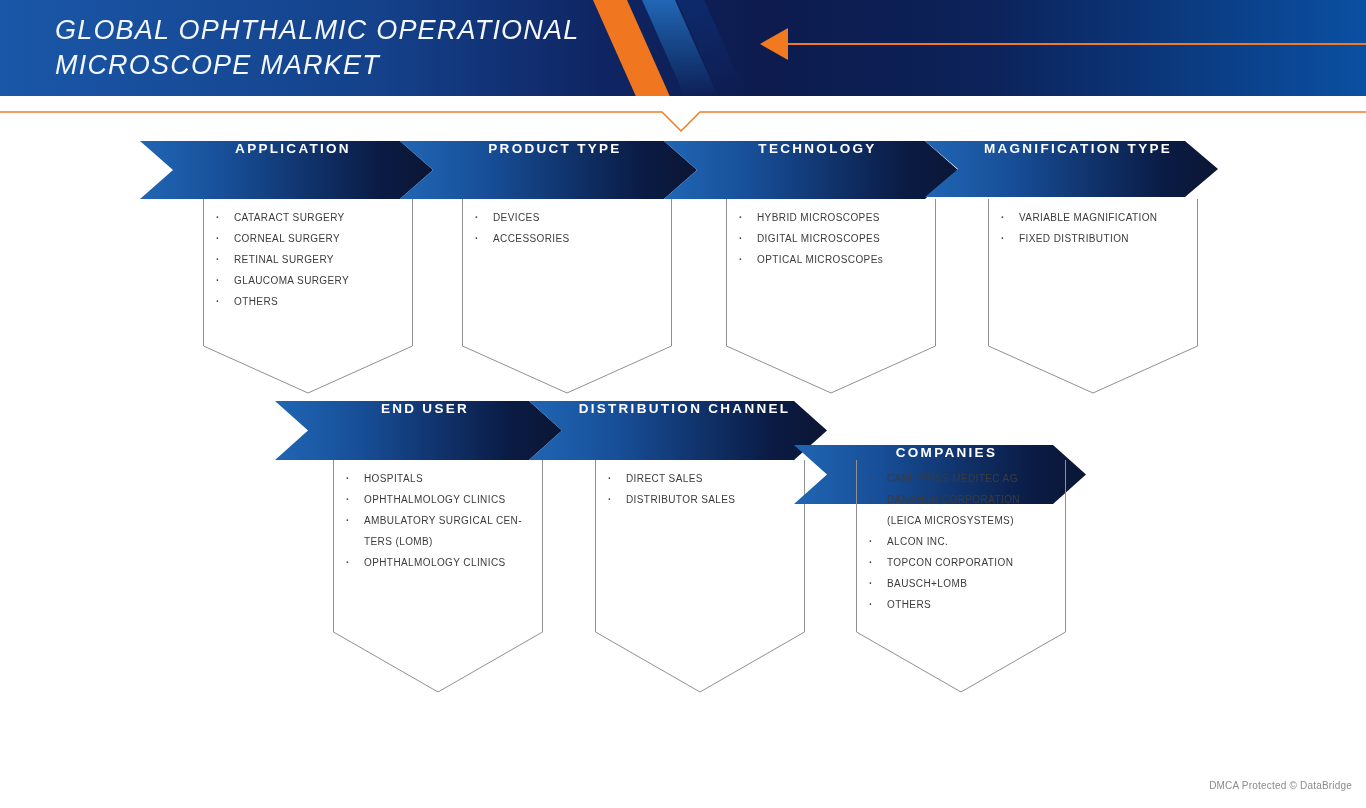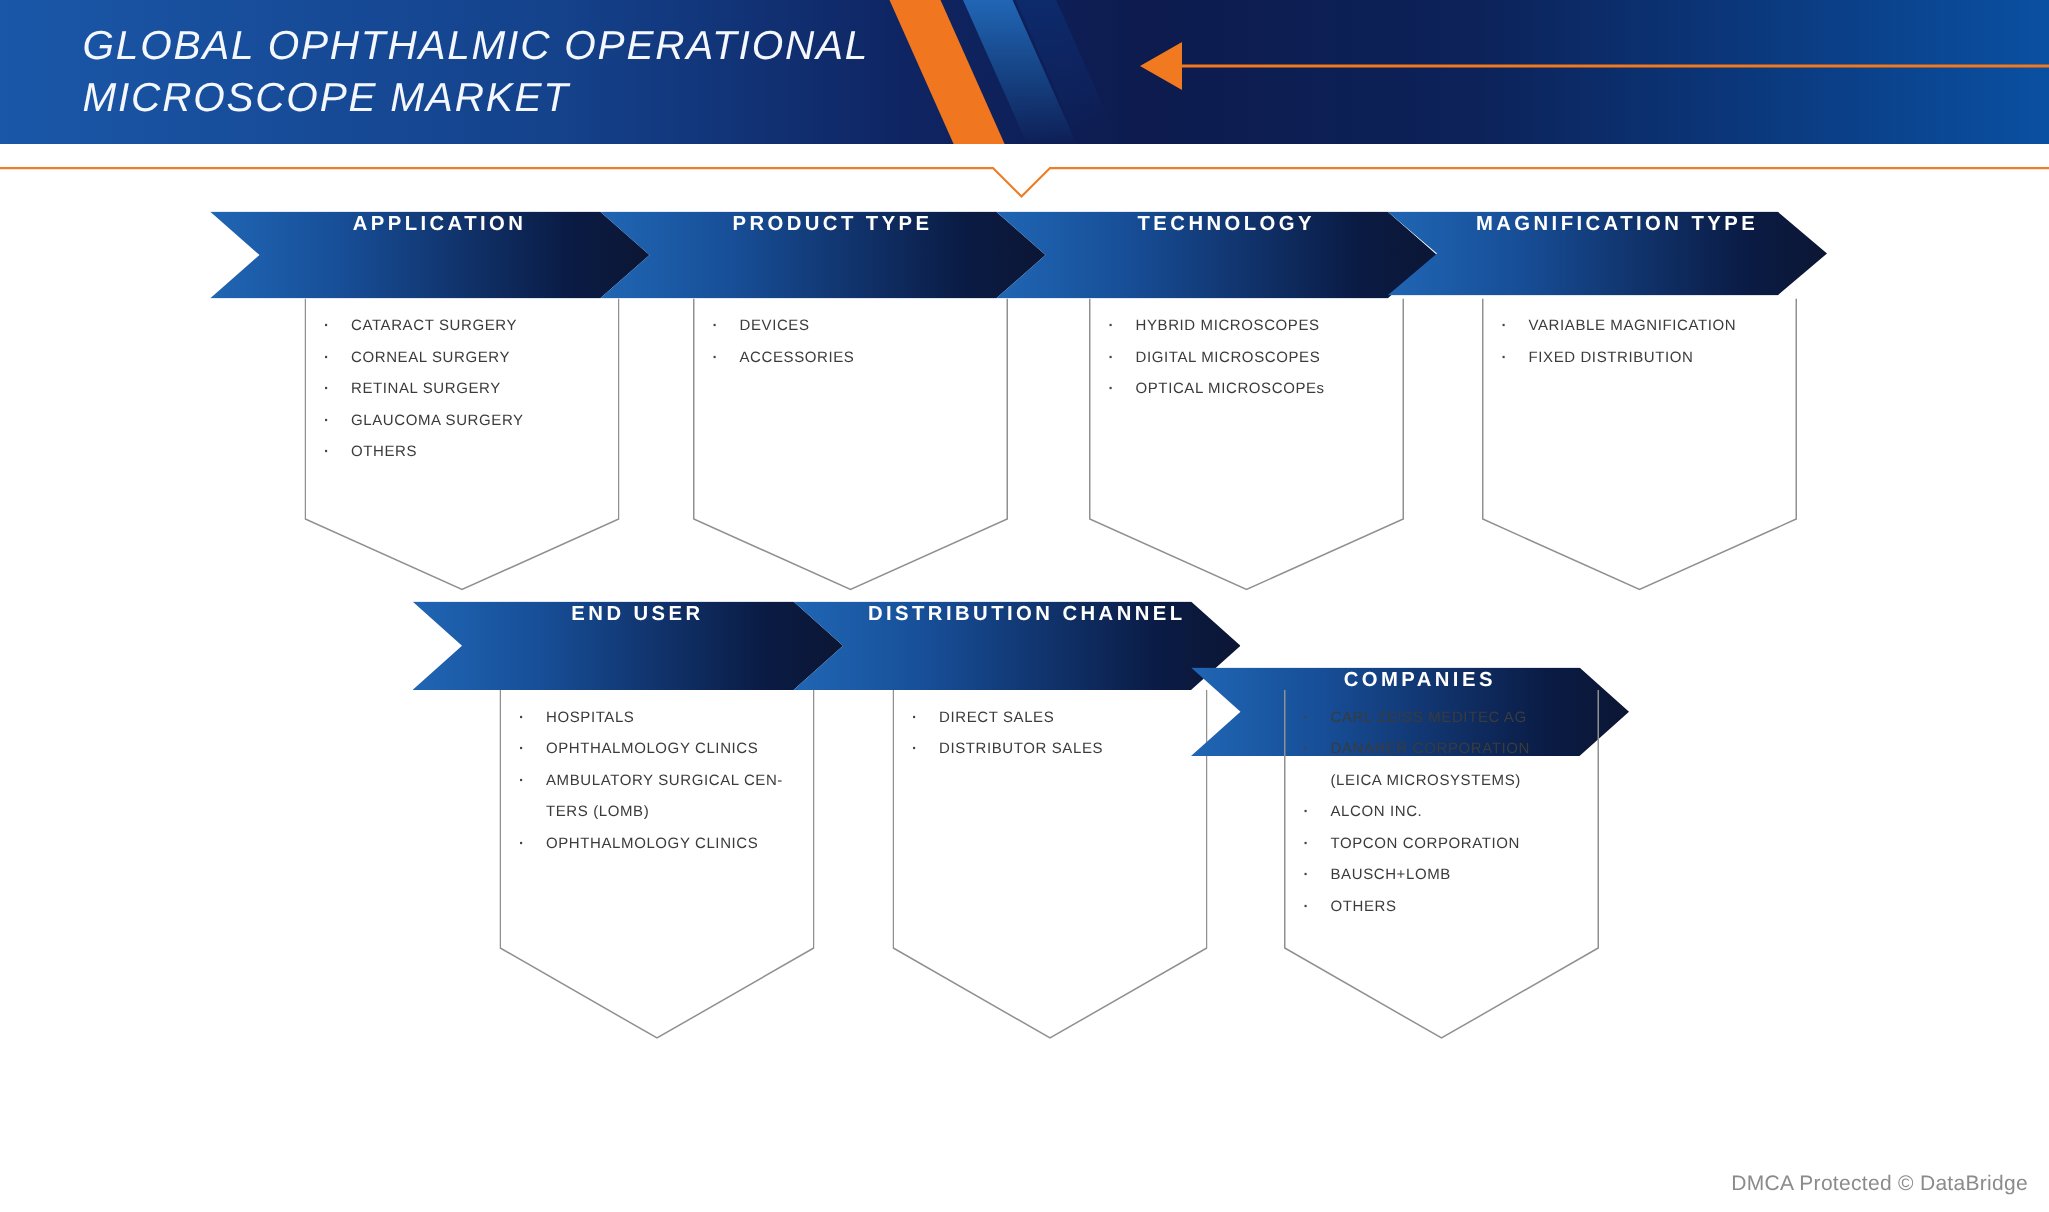--- a/index.html
+++ b/index.html
@@ -37,21 +37,21 @@
   .banner span{
     color:#ffffff;font-weight:700;font-size:13.5px;letter-spacing:2.3px;white-space:nowrap;
   }
   .pennant{position:absolute;}
   .pennant path{fill:none;stroke:#909090;stroke-width:1;}
   .seg-list{position:absolute;}
   .line{display:flex;line-height:21px;font-size:10px;letter-spacing:0.4px;color:#3b3b3b;white-space:nowrap;}
   .b{flex:0 0 30px;box-sizing:border-box;padding-left:12px;color:#444;}
   .b.bullet::before{content:"\00B7";font-weight:700;}
   
-  #watermark{position:absolute;right:14px;top:780px;font-size:14px;color:#8b8b8b;letter-spacing:0.2px;}
+  #watermark{position:absolute;right:14px;top:780px;font-size:10px;color:#8b8b8b;letter-spacing:0.2px;}
 </style>
 </head>
 <body>
 
 <div id="stage">
 
   <div id="header">
     <div class="stripe" id="stripe-orange"></div>
     <div class="stripe" id="stripe-blue"></div>
     <div class="stripe" id="stripe-dark"></div>

